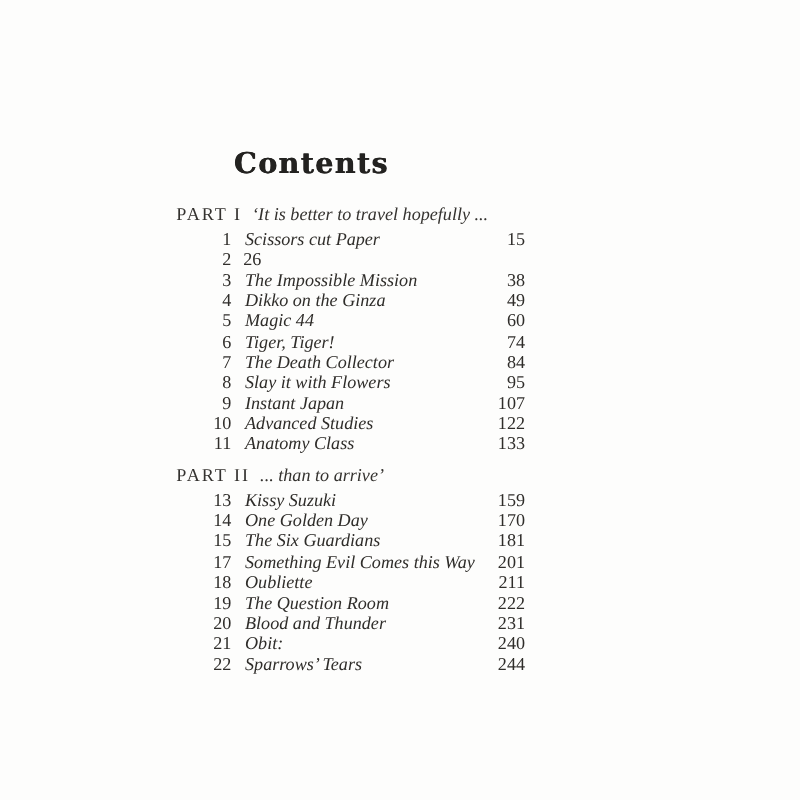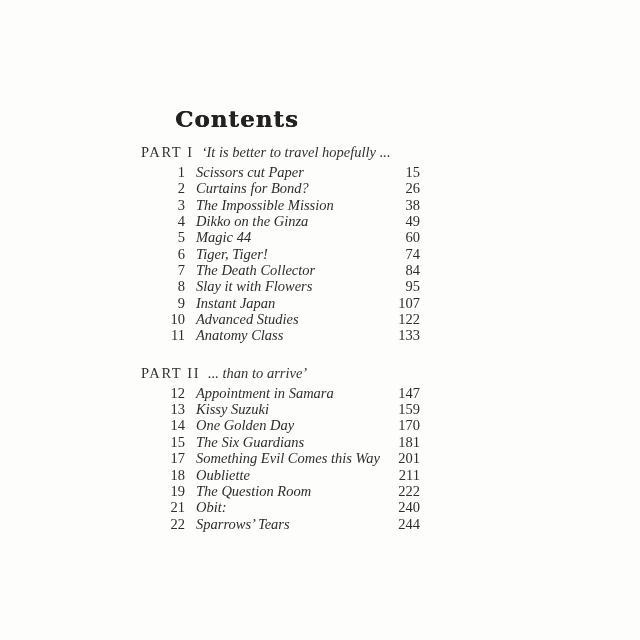--- a/index.html
+++ b/index.html
@@ -14,42 +14,42 @@
     position: absolute;
     inset: 0;
     background: var(--paper, #fdfdfc);
     color: var(--ink, #2f2d2a);
     font-family: "Liberation Serif", serif;
   }
   .book-title {
     position: absolute;
     left: 175px;
     top: 106px;
-    margin: 0;
+    margin: 12px;
     font-family: "DejaVu Serif", serif;
     font-weight: 700;
     font-size: 23px;
     line-height: 26px;
     letter-spacing: 1px;
     color: #232220;
     text-shadow: 0.4px 0 0 #232220;
   }
   .toc {
     position: absolute;
     left: 141px;
-    top: 144px;
+    top: 164px;
     width: 279px;
   }
   .part-heading {
     font-size: 14.5px;
     line-height: 17px;
     margin: 0 0 3px 0;
     white-space: nowrap;
   }
-  .part + .part { margin-top: 21px; }
+  .part + .part { margin-top: 9px; }
   .part-label {
     letter-spacing: 1.6px;
     margin-right: 8px;
     color: #34322f;
   }
   .part-subtitle {
     font-style: italic;
     color: #34322f;
   }
   .toc-row {
@@ -85,21 +85,20 @@
       <div class="part">
         <div class="part-heading"><span class="part-label">PART I</span><span class="part-subtitle">‘It is better to travel hopefully ...</span></div>
         <div class="rows">
           <div class="toc-row">
             <span class="chap-num">1</span>
             <span class="chap-title">Scissors cut Paper</span>
             <span class="chap-page">15</span>
           </div>
           <div class="toc-row">
             <span class="chap-num">2</span>
-            <span class="chap-title">Curtains for Bond?</span>
             <span class="chap-page">26</span>
           </div>
           <div class="toc-row">
             <span class="chap-num">3</span>
             <span class="chap-title">The Impossible Mission</span>
             <span class="chap-page">38</span>
           </div>
           <div class="toc-row">
             <span class="chap-num">4</span>
             <span class="chap-title">Dikko on the Ginza</span>
@@ -139,25 +138,20 @@
             <span class="chap-num">11</span>
             <span class="chap-title">Anatomy Class</span>
             <span class="chap-page">133</span>
           </div>
         </div>
       </div>
       <div class="part">
         <div class="part-heading"><span class="part-label">PART II</span><span class="part-subtitle">... than to arrive’</span></div>
         <div class="rows">
           <div class="toc-row">
-            <span class="chap-num">12</span>
-            <span class="chap-title">Appointment in Samara</span>
-            <span class="chap-page">147</span>
-          </div>
-          <div class="toc-row">
             <span class="chap-num">13</span>
             <span class="chap-title">Kissy Suzuki</span>
             <span class="chap-page">159</span>
           </div>
           <div class="toc-row">
             <span class="chap-num">14</span>
             <span class="chap-title">One Golden Day</span>
             <span class="chap-page">170</span>
           </div>
           <div class="toc-row">
@@ -174,20 +168,25 @@
             <span class="chap-num">18</span>
             <span class="chap-title">Oubliette</span>
             <span class="chap-page">211</span>
           </div>
           <div class="toc-row">
             <span class="chap-num">19</span>
             <span class="chap-title">The Question Room</span>
             <span class="chap-page">222</span>
           </div>
           <div class="toc-row">
+            <span class="chap-num">20</span>
+            <span class="chap-title">Blood and Thunder</span>
+            <span class="chap-page">231</span>
+          </div>
+          <div class="toc-row">
             <span class="chap-num">21</span>
             <span class="chap-title">Obit:</span>
             <span class="chap-page">240</span>
           </div>
           <div class="toc-row">
             <span class="chap-num">22</span>
             <span class="chap-title">Sparrows’ Tears</span>
             <span class="chap-page">244</span>
           </div>
         </div>

